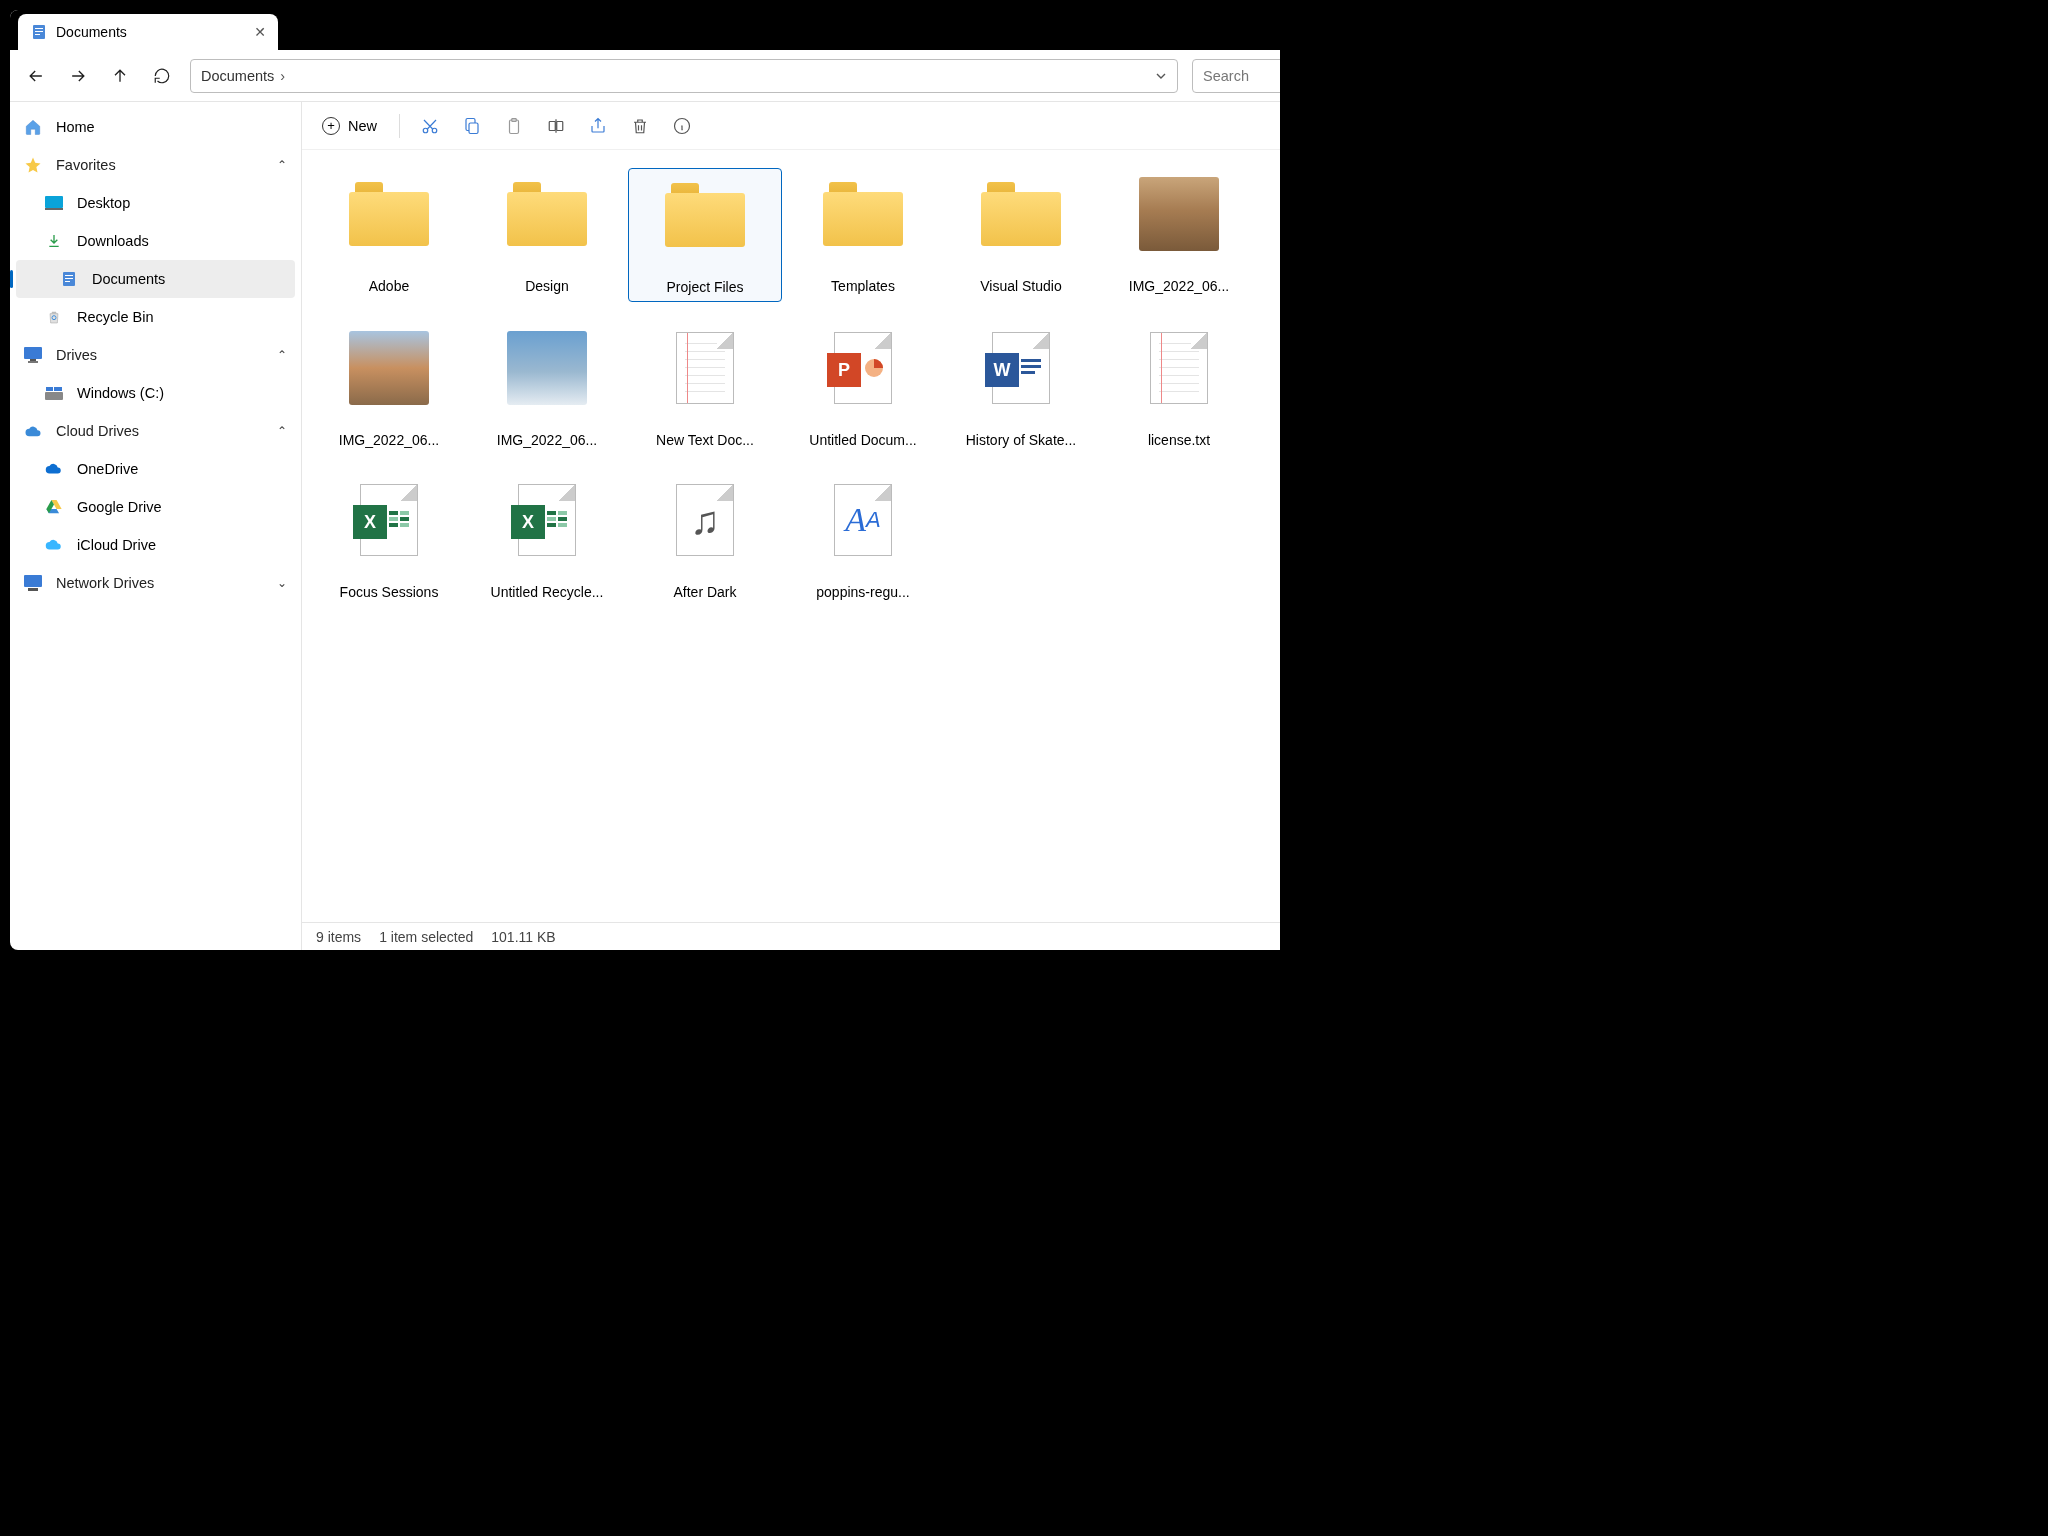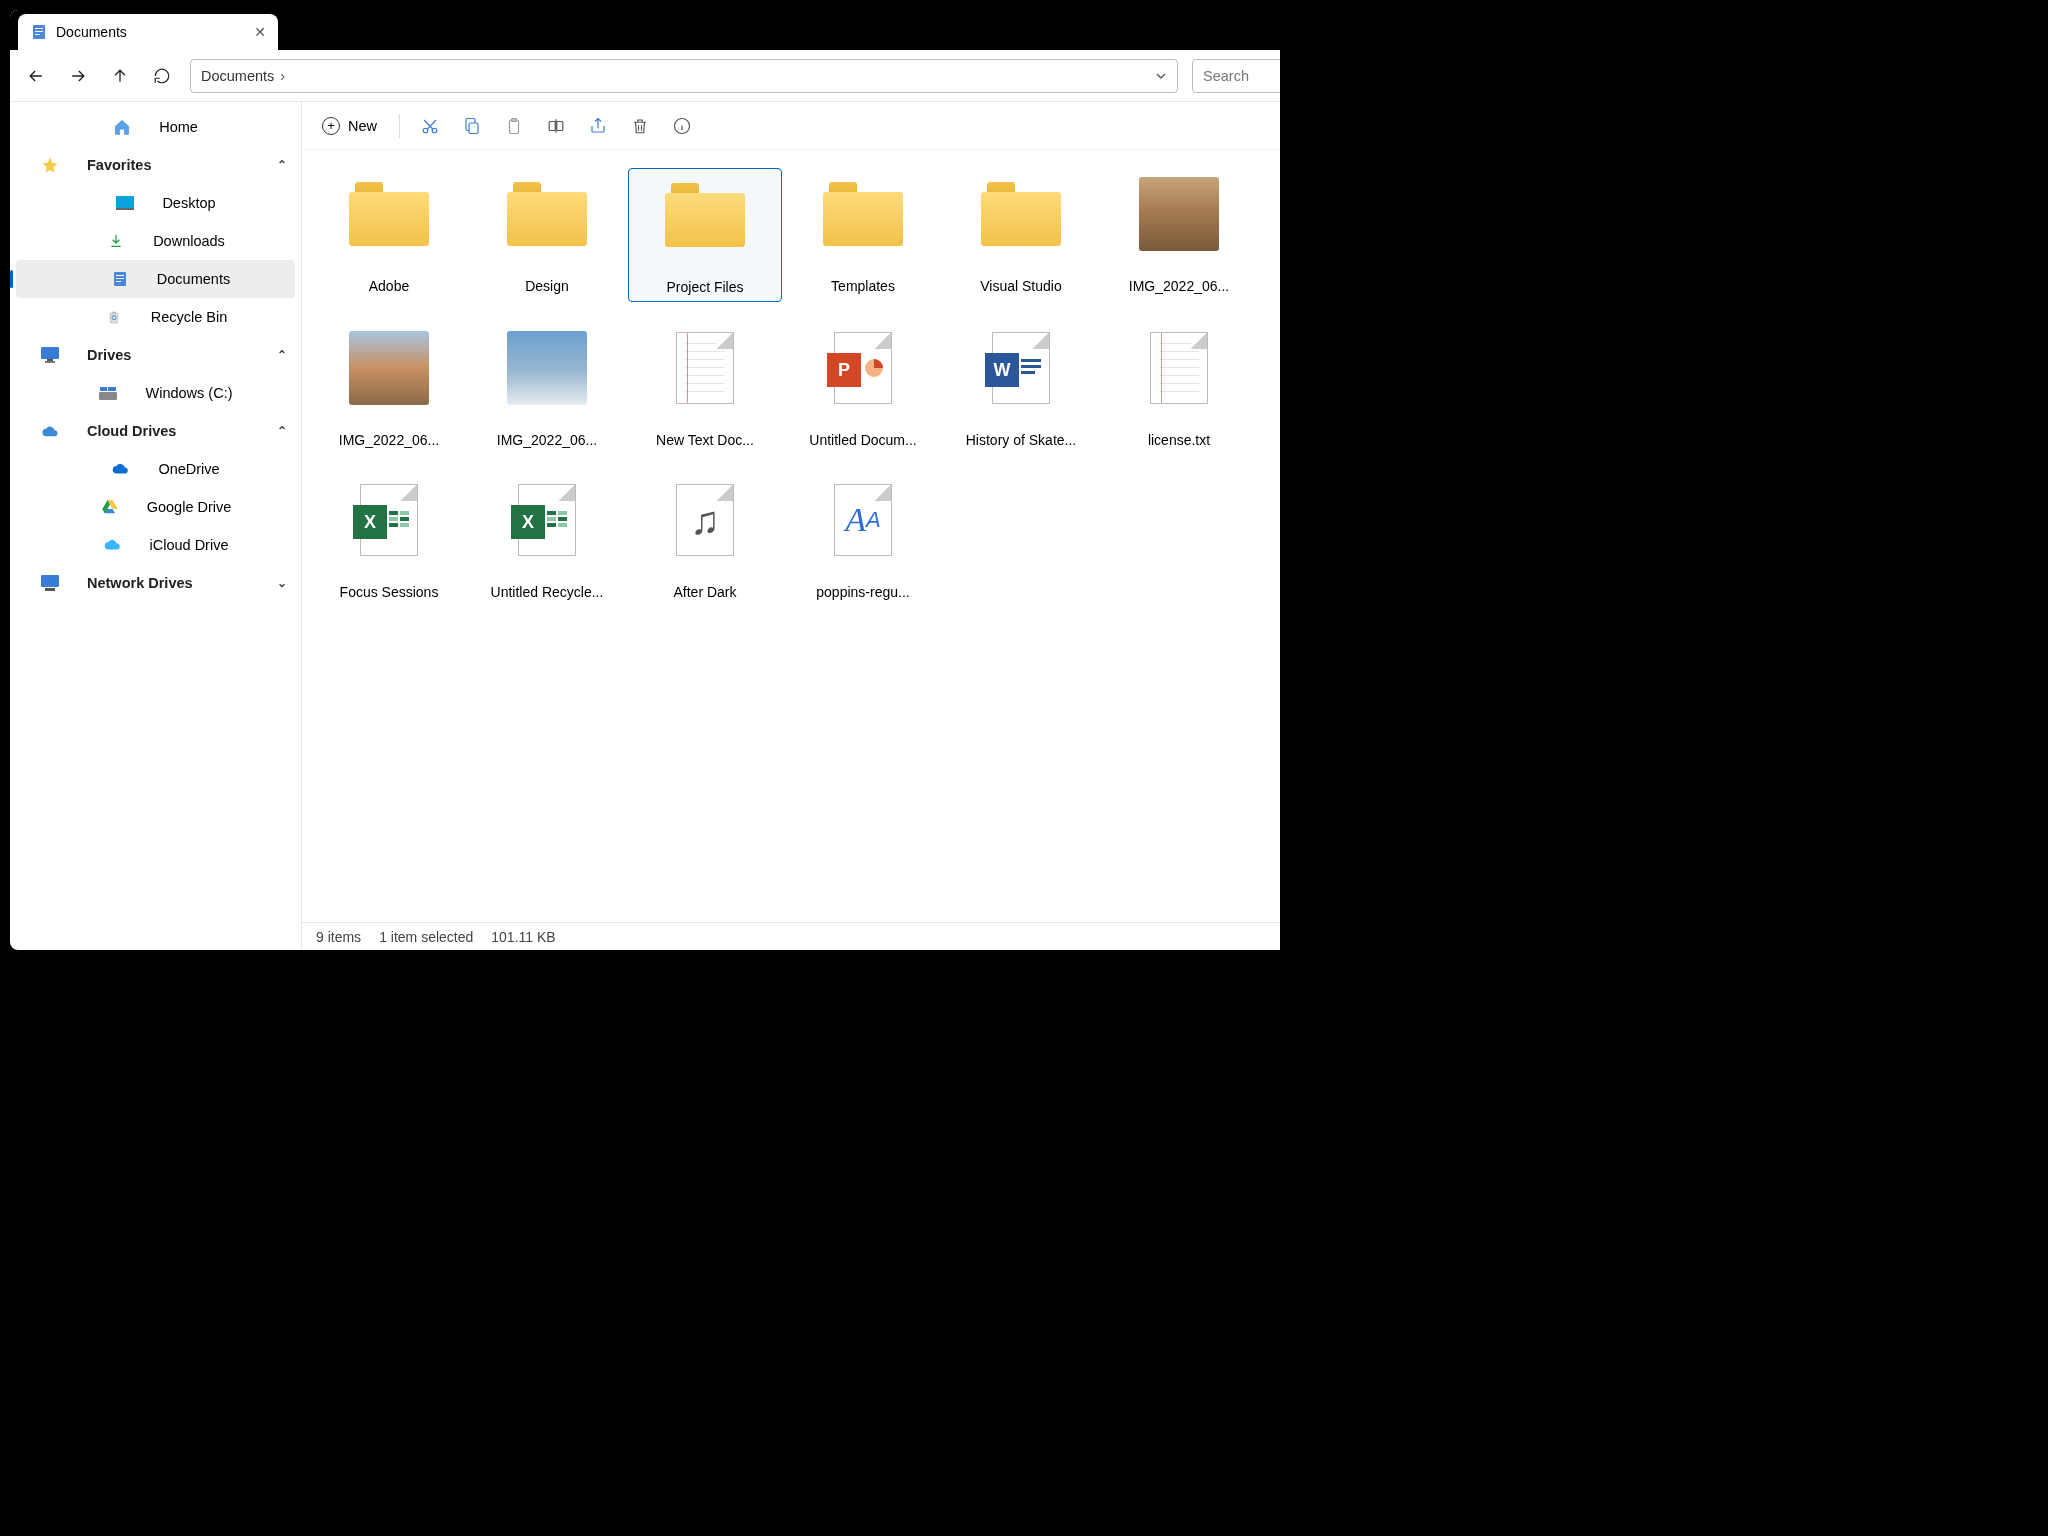--- a/index.html
+++ b/index.html
@@ -17,25 +17,25 @@
 .addrbar { flex: 1; height: 34px; border: 1px solid #bdbdbd; border-radius: 4px; display: flex; align-items: center; padding: 0 10px; font-size: 14.5px; color: #333; }
 .addrbar .chevron { margin-left: 6px; color: #555; }
 .addrbar .dd { margin-left: auto; color: #555; }
 .searchbox { width: 240px; height: 34px; border: 1px solid #bdbdbd; border-radius: 4px; display: flex; align-items: center; padding: 0 10px; font-size: 14.5px; color: #777; }
 .searchbox span:last-child { margin-left: auto; color: #555; }
 
 .body { flex: 1; display: flex; min-height: 0; }
 
 
 .sidebar { width: 292px; border-right: 1px solid #e5e5e5; padding-top: 6px; font-size: 14.5px; overflow-y: auto; }
-.side-item { display: flex; align-items: center; height: 38px; padding: 0 14px; gap: 28px; cursor: default; position: relative; justify-content: center; }
+.side-item { display: flex; align-items: center; height: 38px; padding: 0 14px; gap: 14px; cursor: default; position: relative; }
 .side-item.sub { padding-left: 35px; }
 .side-item.selected { background: #ededed; border-radius: 4px; margin: 0 6px; padding-left: 44px; }
 .side-item.selected::before { content: ''; position: absolute; left: -6px; top: 10px; bottom: 10px; width: 3px; background: #0067c0; border-radius: 2px; }
-.side-header { font-weight: 700; color: #222; margin-left: 17px; }
+.side-header { font-weight: 400; color: #222; }
 .side-expand { margin-left: auto; color: #444; font-size: 12px; }
 .side-ico { width: 18px; height: 18px; display: inline-flex; align-items: center; justify-content: center; }
 
 
 .main { flex: 1; display: flex; flex-direction: column; }
 .cmdbar { height: 48px; display: flex; align-items: center; padding: 0 10px; gap: 6px; border-bottom: 1px solid #f0f0f0; }
 .cmd-new { display: flex; align-items: center; gap: 8px; padding: 4px 10px; font-size: 14.5px; }
 .cmd-new .plus { width: 18px; height: 18px; border: 1.8px solid #333; border-radius: 50%; display: flex; align-items: center; justify-content: center; font-size: 13px; line-height: 1; }
 .cmd-sep { width: 1px; height: 24px; background: #ddd; margin: 0 6px; }
 .cmd-btn { width: 36px; height: 32px; display: flex; align-items: center; justify-content: center; color: #444; }

